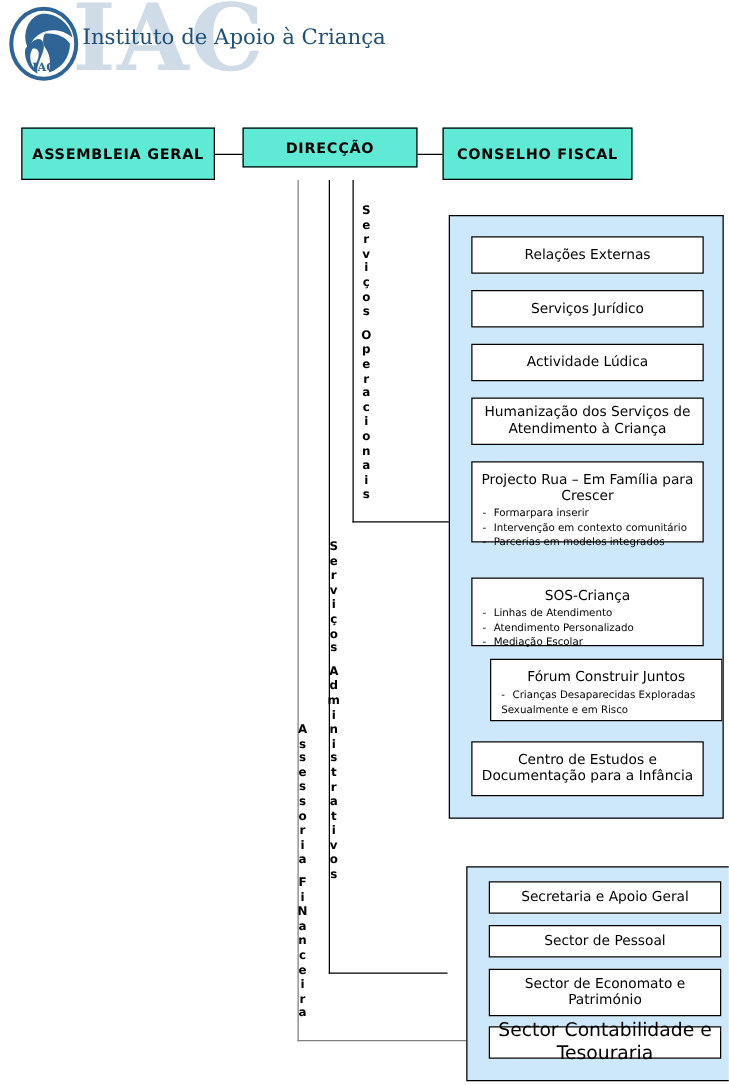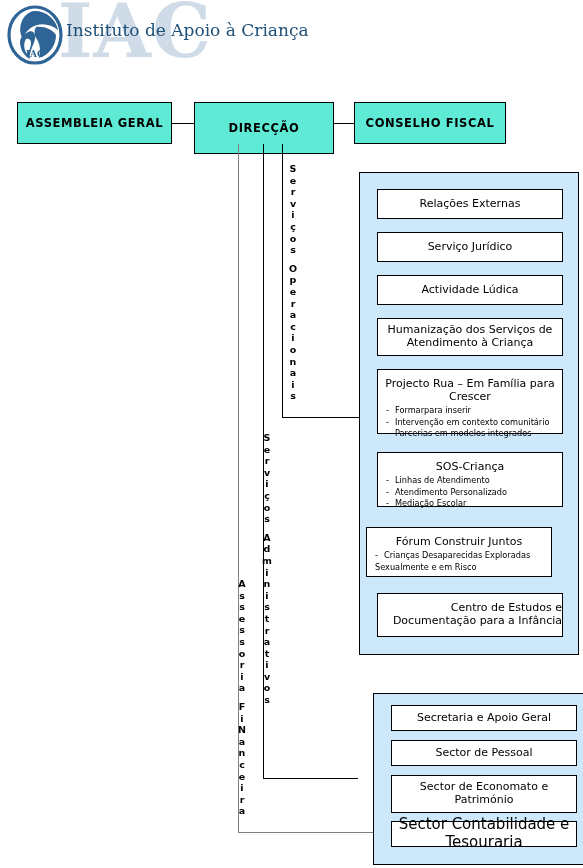--- a/index.html
+++ b/index.html
@@ -85,21 +85,21 @@
                C18 51 14 44 14 37 C14 34 15 32 18 30 Z" fill="#2e6496"></path>
       <path d="M20 34 C23 33 25 35 25 38 C25 42 23 46 21 49 C18 45 17 39 20 34 Z" fill="#ffffff"></path>
       <text x="29" y="52" font-family="DejaVu Serif, serif" font-size="9" font-weight="bold" fill="#2e6496" text-anchor="middle">IAC</text>
     </svg>
 
     <div id="wordmark-title">Instituto de Apoio à Criança</div>
   </div>
 
   <div class="node" style="left:17px;top:102px;width:155px;height:42px;">ASSEMBLEIA GERAL</div>
 
-  <div class="node" style="left:194px;top:102px;width:140px;height:52px;">DIRECÇÃO</div>
+  <div class="node" style="left:194px;top:102px;width:140px;height:32px;">DIRECÇÃO</div>
 
   <div class="node" style="left:354px;top:102px;width:152px;height:42px;">CONSELHO FISCAL</div>
 
   <div class="ln" style="left:172px;top:123px;width:22px;height:1px;"></div>
   <div class="ln" style="left:334px;top:123px;width:20px;height:1px;"></div>
 
   <div class="ln" style="left:282px;top:144px;width:1px;height:274px;"></div>
   <div class="ln" style="left:282px;top:417px;width:80px;height:1px;"></div>
 
   <div class="ln" style="left:263px;top:144px;width:1px;height:635px;"></div>
@@ -182,51 +182,51 @@
       <span>r</span>
       <span>a</span>
     </div>
 
   <div class="panel" style="left:359px;top:172px;width:220px;height:483px;">
     <div id="op-list">
         <div class="leaf" style="left: 17px; top: 16px; width: 186px; height: 30px;">
           <div class="ttl">Relações Externas</div>
         </div>
         <div class="leaf" style="left: 17px; top: 59px; width: 186px; height: 30px;">
-          <div class="ttl">Serviço Jurídico</div>
+          <div class="ttl">Serviços Jurídico</div>
         </div>
         <div class="leaf" style="left: 17px; top: 102px; width: 186px; height: 30px;">
           <div class="ttl">Actividade Lúdica</div>
         </div>
         <div class="leaf" style="left: 17px; top: 145px; width: 186px; height: 38px;">
           <div class="ttl">Humanização dos Serviços de Atendimento à Criança</div>
         </div>
         <div class="leaf tight" style="left: 17px; top: 196px; width: 186px; height: 65px;">
           <div class="ttl">Projecto Rua – Em Família para Crescer</div>
           <div class="bullets">
             <div><span class="dash">-</span>Formarpara inserir</div>
             <div><span class="dash">-</span>Intervenção em contexto comunitário</div>
             <div><span class="dash">-</span>Parcerias em modelos integrados</div>
           </div>
         </div>
-        <div class="leaf tight" style="left: 17px; top: 279px; width: 186px; height: 55px;">
+        <div class="leaf tight" style="left: 17px; top: 289px; width: 186px; height: 55px;">
           <div class="ttl">SOS-Criança</div>
           <div class="bullets">
             <div><span class="dash">-</span>Linhas de Atendimento</div>
             <div><span class="dash">-</span>Atendimento Personalizado</div>
             <div><span class="dash">-</span>Mediação Escolar</div>
           </div>
         </div>
-        <div class="leaf tight" style="left: 6px; top: 354px; width: 186px; height: 50px;">
+        <div class="leaf tight" style="left: 32px; top: 354px; width: 186px; height: 50px;">
           <div class="ttl">Fórum Construir Juntos</div>
           <div class="bullets">
             <div class="wrap"><span class="dash">-</span>Crianças Desaparecidas Exploradas Sexualmente e em Risco</div>
           </div>
         </div>
-        <div class="leaf" style="left: 17px; top: 420px; width: 186px; height: 44px; text-align: right;">
+        <div class="leaf" style="left: 17px; top: 420px; width: 186px; height: 44px;">
           <div class="ttl">Centro de Estudos e Documentação para a Infância</div>
         </div>
       </div>
   </div>
 
   <div class="panel" style="left:373px;top:693px;width:220px;height:172px;">
     <div id="adm-list">
         <div class="leaf" style="left: 17px; top: 11px; width: 186px; height: 26px;">
           <div class="ttl">Secretaria e Apoio Geral</div>
         </div>

